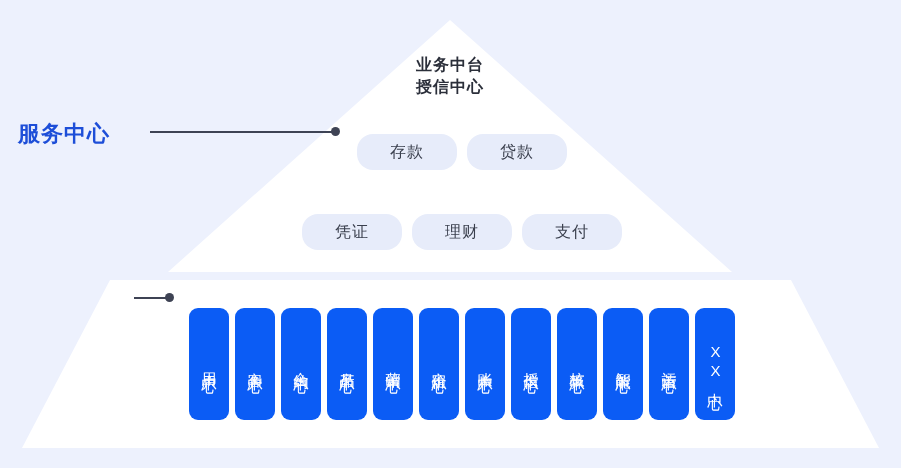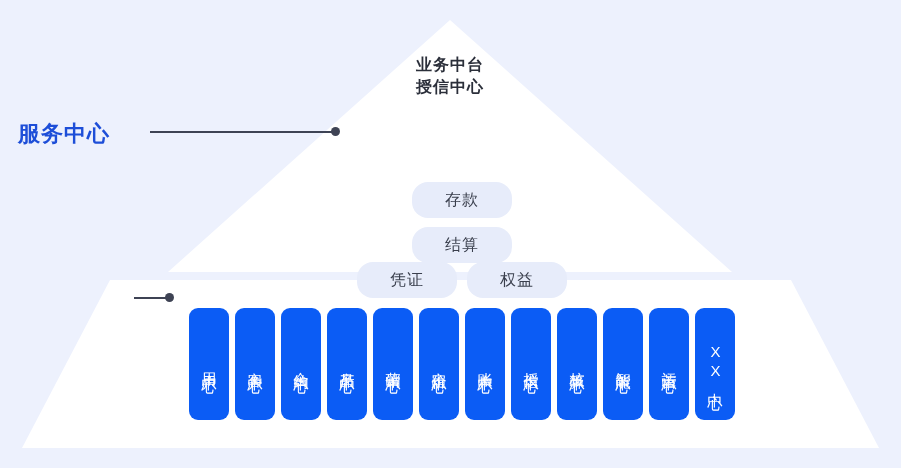--- a/index.html
+++ b/index.html
@@ -113,21 +113,20 @@
     border-radius: 16px;
     width: 100px;
     height: 36px;
     display: flex;
     align-items: center;
     justify-content: center;
     color: #3a3f4d;
     font-size: 16px;
     letter-spacing: 1px;
     box-sizing: border-box;
-    margin-top: 48px;
   }
 
   
   #card-row {
     position: absolute;
     left: 0;
     top: 308px;
     width: 100%;
     display: flex;
     justify-content: center;
@@ -169,27 +168,28 @@
 
   <div class="side-label" id="label-service">服务中心</div>
   <div class="leader" id="leader-service"></div>
   <div class="leader-dot" id="dot-service"></div>
 
   <div class="leader" id="leader-shared"></div>
   <div class="leader-dot" id="dot-shared"></div>
 
   <div class="pill-row" id="pill-row-0">
       <div class="pill">存款</div>
+      <div class="pill">贷款</div>
     </div>
   <div class="pill-row" id="pill-row-1">
-      <div class="pill">结算</div>
     </div>
   <div class="pill-row" id="pill-row-2">
       <div class="pill">凭证</div>
-      <div class="pill">权益</div>
+      <div class="pill">理财</div>
+      <div class="pill">支付</div>
     </div>
 
   <div id="card-row">
       <div class="card">
         <span class="card-text">用户中心</span>
       </div>
       <div class="card">
         <span class="card-text">客户中心</span>
       </div>
       <div class="card">

